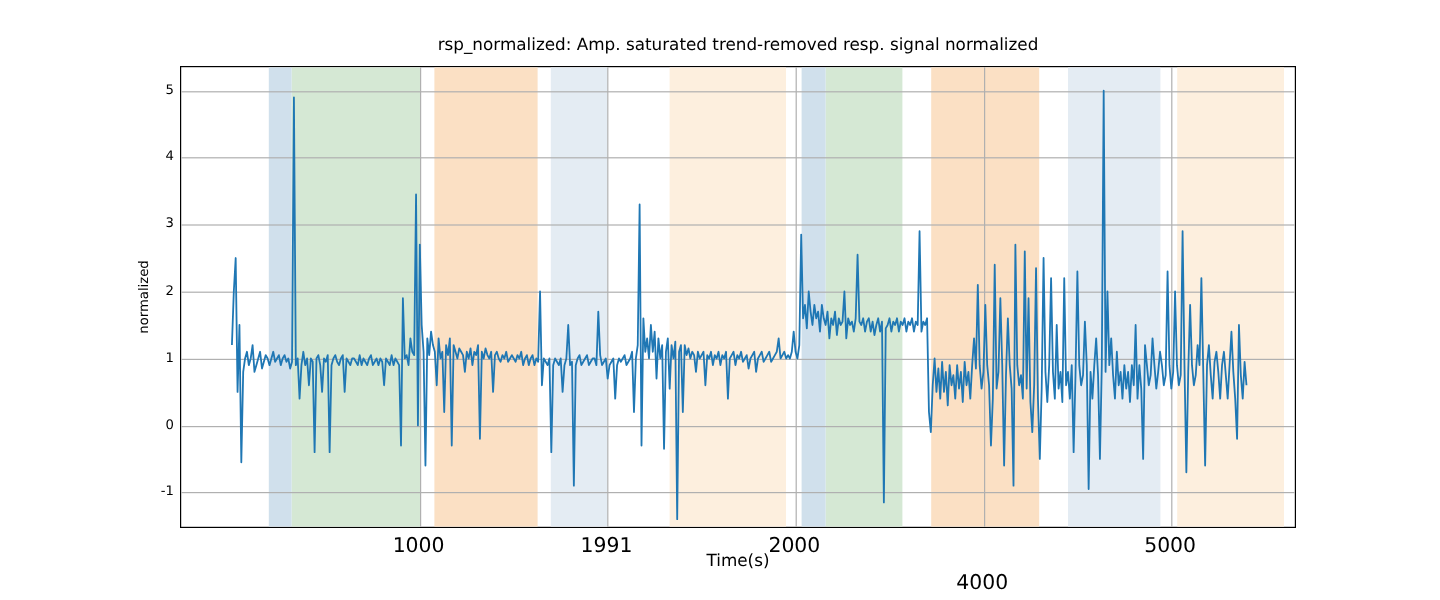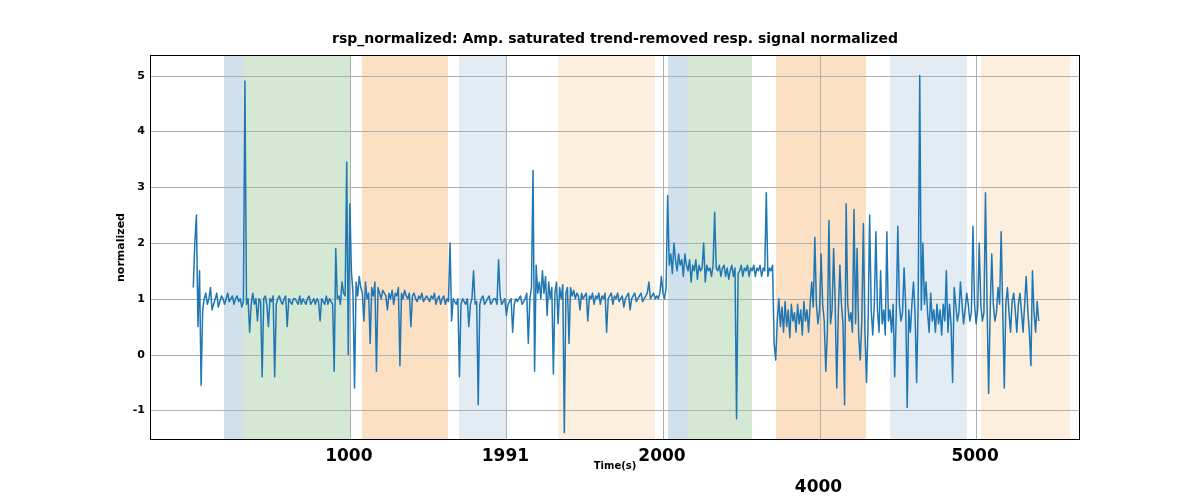--- a/index.html
+++ b/index.html
@@ -9,21 +9,20 @@
     height: 500px;
     background: #ffffff;
     font-family: "DejaVu Sans", "Helvetica", "Arial", sans-serif;
     font-size: 10px;
     color: #000;
   }
   .figure {
     position: relative;
     width: 1200px;
     height: 480px;
-    font-weight: bold;
   }
   .axes {
     position: absolute;
     left: 150px;   
     top: 55px;     
     width: 930px;  
     height: 385px; 
     border: 1px solid #000;
     box-sizing: border-box;
     overflow: hidden;
@@ -37,21 +36,21 @@
     text-align: center;
     font-size: 14px;
     color: #000;
   }
   .xlabel {
     position: absolute;
     left: 150px;
     width: 930px;
     top: 460px;
     text-align: center;
-    font-size: 10px;
+    font-size: 14px;
   }
   .ylabel {
     position: absolute;
     left: 110px;
     top: 55px;
     height: 385px;
     width: 20px;
     display: flex;
     align-items: center;
     justify-content: center;

